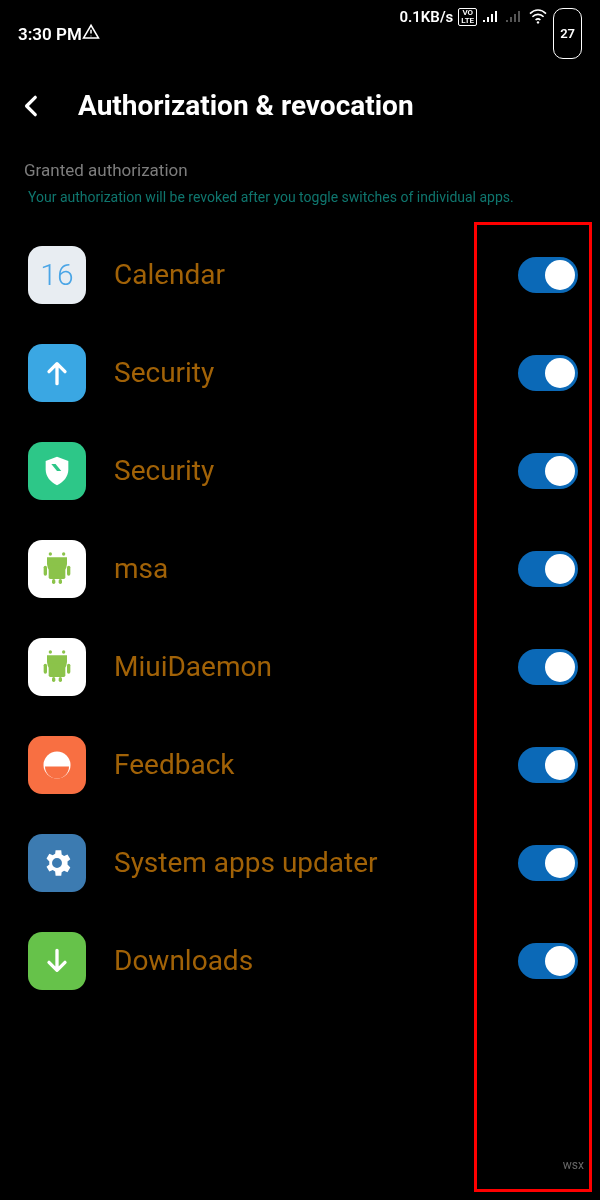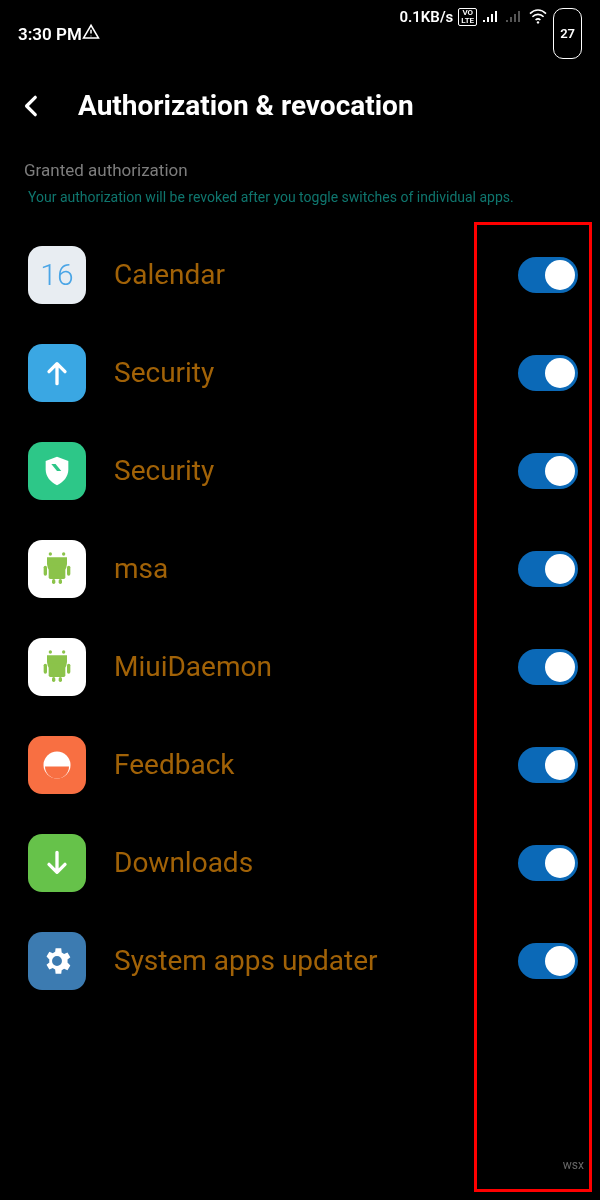--- a/index.html
+++ b/index.html
@@ -249,39 +249,39 @@
           <path fill="#f86f42" d="M4 13a8 8 0 0016 0z"></path>
         </svg>
     </div>
     <div class="app-name">Feedback</div>
     <div class="toggle">
         <div class="knob"></div>
       </div>
   </div>
 
   <div class="row">
+    <div class="app-icon ic-sysup">
+      <svg width="34" height="34" viewBox="0 0 24 24">
+          <path fill="#fff" d="M19.4 13a7.5 7.5 0 000-2l2-1.6-2-3.4-2.4 1a7.4 7.4 0 00-1.7-1L15 3h-4l-.3 2.5a7.4 7.4 0 00-1.7 1l-2.4-1-2 3.4L6.6 11a7.5 7.5 0 000 2l-2 1.6 2 3.4 2.4-1a7.4 7.4 0 001.7 1L11 21h4l.3-2.5a7.4 7.4 0 001.7-1l2.4 1 2-3.4zM12 15.5A3.5 3.5 0 1115.5 12 3.5 3.5 0 0112 15.5z"></path>
+        </svg>
+    </div>
+    <div class="app-name">System apps updater</div>
+    <div class="toggle">
+        <div class="knob"></div>
+      </div>
+  </div>
+
+  <div class="row">
     <div class="app-icon ic-downloads">
       <svg width="32" height="32" viewBox="0 0 24 24">
           <path fill="none" stroke="#fff" stroke-width="2.5" stroke-linecap="round" stroke-linejoin="round" d="M12 4v15M6 13l6 6 6-6"></path>
         </svg>
     </div>
     <div class="app-name">Downloads</div>
     <div class="toggle">
         <div class="knob"></div>
       </div>
   </div>
 
-  <div class="row">
-    <div class="app-icon ic-sysup">
-      <svg width="34" height="34" viewBox="0 0 24 24">
-          <path fill="#fff" d="M19.4 13a7.5 7.5 0 000-2l2-1.6-2-3.4-2.4 1a7.4 7.4 0 00-1.7-1L15 3h-4l-.3 2.5a7.4 7.4 0 00-1.7 1l-2.4-1-2 3.4L6.6 11a7.5 7.5 0 000 2l-2 1.6 2 3.4 2.4-1a7.4 7.4 0 001.7 1L11 21h4l.3-2.5a7.4 7.4 0 001.7-1l2.4 1 2-3.4zM12 15.5A3.5 3.5 0 1115.5 12 3.5 3.5 0 0112 15.5z"></path>
-        </svg>
-    </div>
-    <div class="app-name">System apps updater</div>
-    <div class="toggle">
-        <div class="knob"></div>
-      </div>
-  </div>
-
 </div>
 
 <div class="highlight"></div>
 <div class="watermark">wsx</div>
 
 </body></html>

